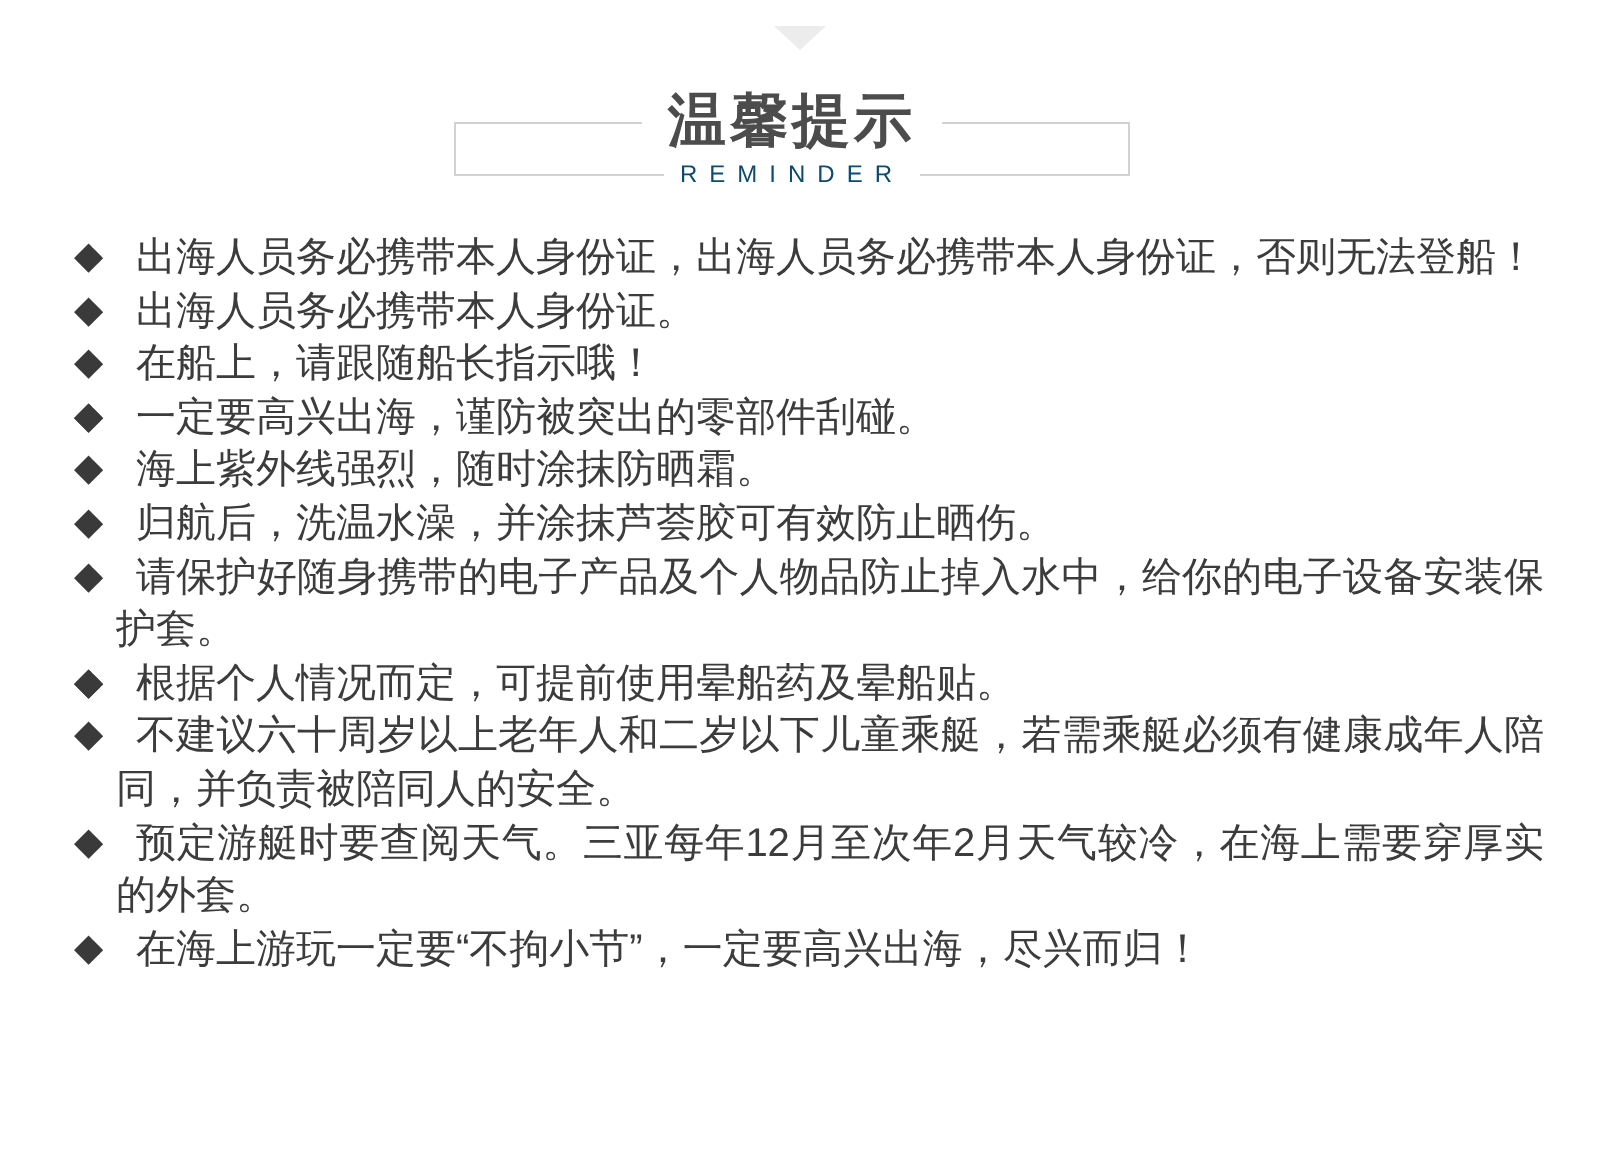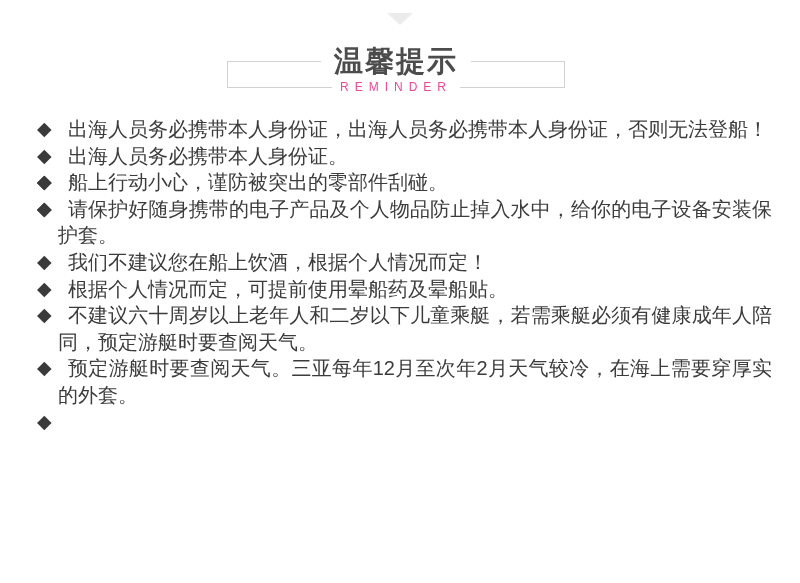--- a/index.html
+++ b/index.html
@@ -52,21 +52,21 @@
   .header-subtitle {
     position: absolute;
     bottom: -8px;
     left: 50%;
     transform: translateX(-50%);
     background: #ffffff;
     padding: 0 8px;
     font-size: 12px;
     line-height: 15px;
     letter-spacing: 6px;
-    color: #ec4899;
+    color: #0c4a6e;
     white-space: nowrap;
   }
   
   .tips-list {
     list-style: none;
     margin: 28px 0 0 0;
     padding: 0;
   }
   .tips-list li {
     position: relative;
@@ -96,26 +96,26 @@
   <div class="triangle"></div>
 
   <div class="header-box">
     <div class="header-title">温馨提示</div>
     <div class="header-subtitle">REMINDER</div>
   </div>
 
   <ul class="tips-list">
     <li><span class="bullet">◆</span><span>出海人员务必携带本人身份证，出海人员务必携带本人身份证，否则无法登船！</span></li>
     <li><span class="bullet">◆</span><span>出海人员务必携带本人身份证。</span></li>
+    <li><span class="bullet">◆</span><span>在船上，请跟随船长指示哦！</span></li>
     <li><span class="bullet">◆</span></li>
+    <li><span class="bullet">◆</span><span>一定要高兴出海，谨防被突出的零部件刮碰。</span></li>
+    <li><span class="bullet">◆</span><span>海上紫外线强烈，随时涂抹防晒霜。</span></li>
+    <li><span class="bullet">◆</span><span>归航后，洗温水澡，并涂抹芦荟胶可有效防止晒伤。</span></li>
+    <li><span class="bullet">◆</span><span>请保护好随身携带的电子产品及个人物品防止掉入水中，给你的电子设备安装保护套。</span></li>
     <li><span class="bullet">◆</span></li>
-    <li><span class="bullet">◆</span><span>船上行动小心，谨防被突出的零部件刮碰。</span></li>
-    <li><span class="bullet">◆</span></li>
-    <li><span class="bullet">◆</span></li>
-    <li><span class="bullet">◆</span><span>请保护好随身携带的电子产品及个人物品防止掉入水中，给你的电子设备安装保护套。</span></li>
-    <li><span class="bullet">◆</span><span>我们不建议您在船上饮酒，根据个人情况而定！</span></li>
     <li><span class="bullet">◆</span><span>根据个人情况而定，可提前使用晕船药及晕船贴。</span></li>
-    <li><span class="bullet">◆</span><span>不建议六十周岁以上老年人和二岁以下儿童乘艇，若需乘艇必须有健康成年人陪同，预定游艇时要查阅天气。</span></li>
+    <li><span class="bullet">◆</span><span>不建议六十周岁以上老年人和二岁以下儿童乘艇，若需乘艇必须有健康成年人陪同，并负责被陪同人的安全。</span></li>
     <li><span class="bullet">◆</span><span>预定游艇时要查阅天气。三亚每年12月至次年2月天气较冷，在海上需要穿厚实的外套。</span></li>
-    <li><span class="bullet">◆</span></li>
+    <li><span class="bullet">◆</span><span>在海上游玩一定要“不拘小节”，一定要高兴出海，尽兴而归！</span></li>
   </ul>
 
 </div>
 
 </body></html>

